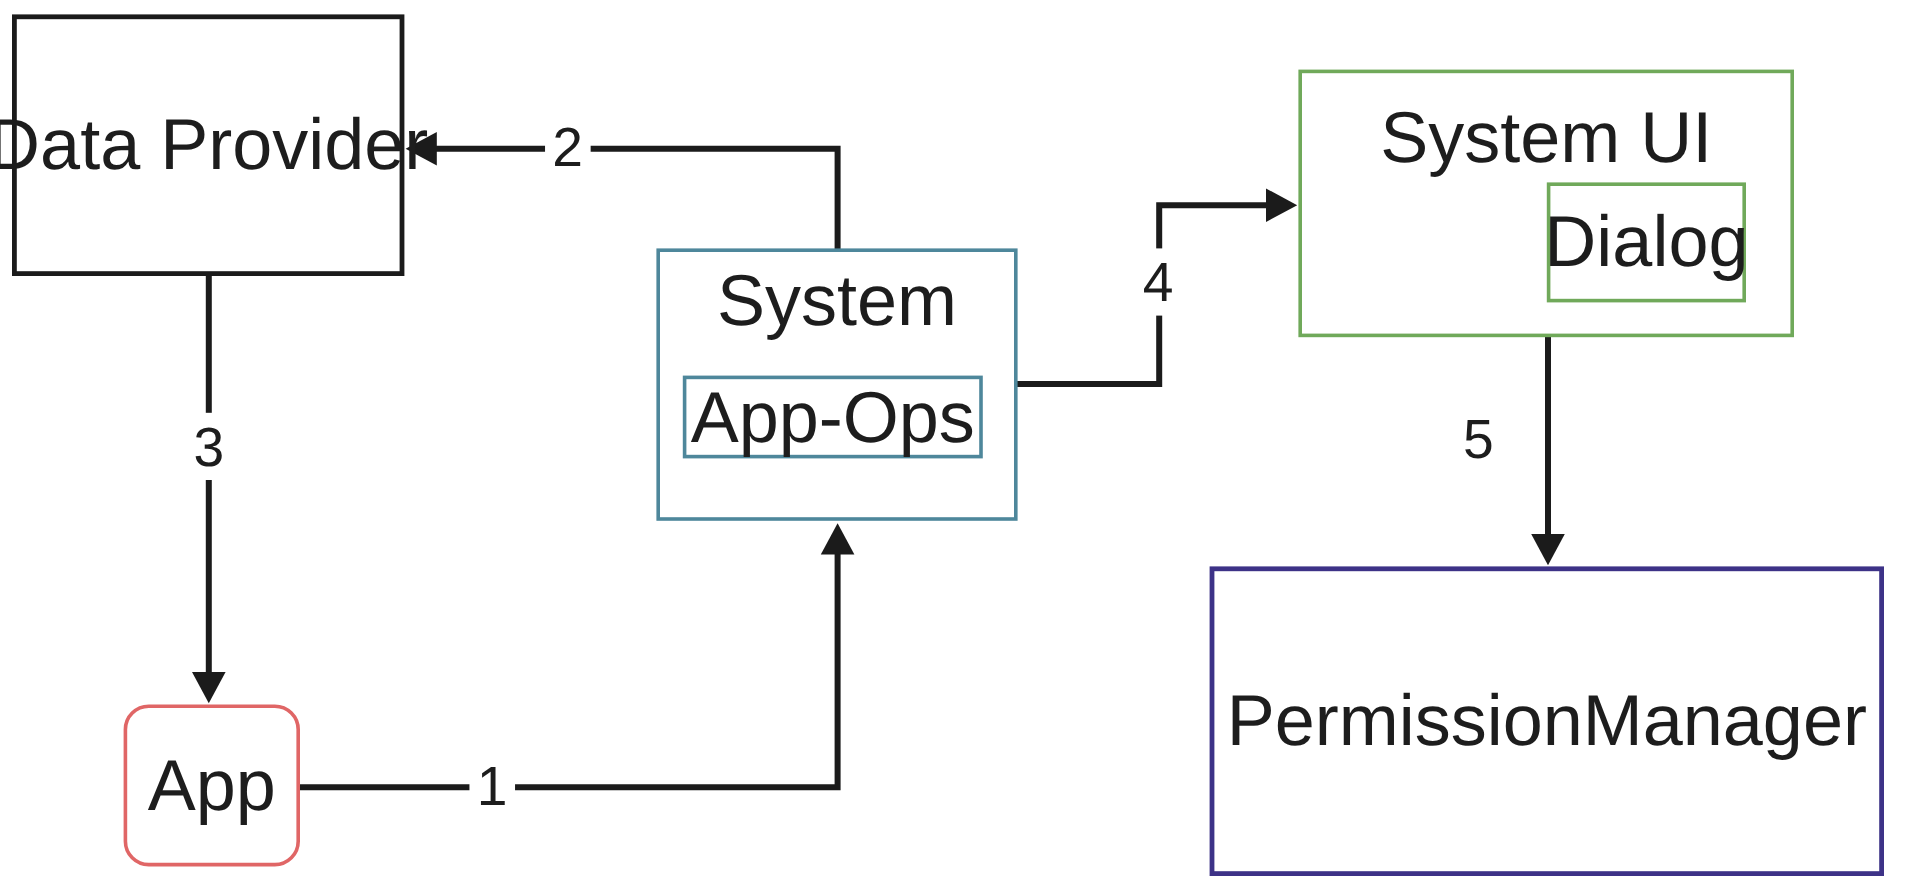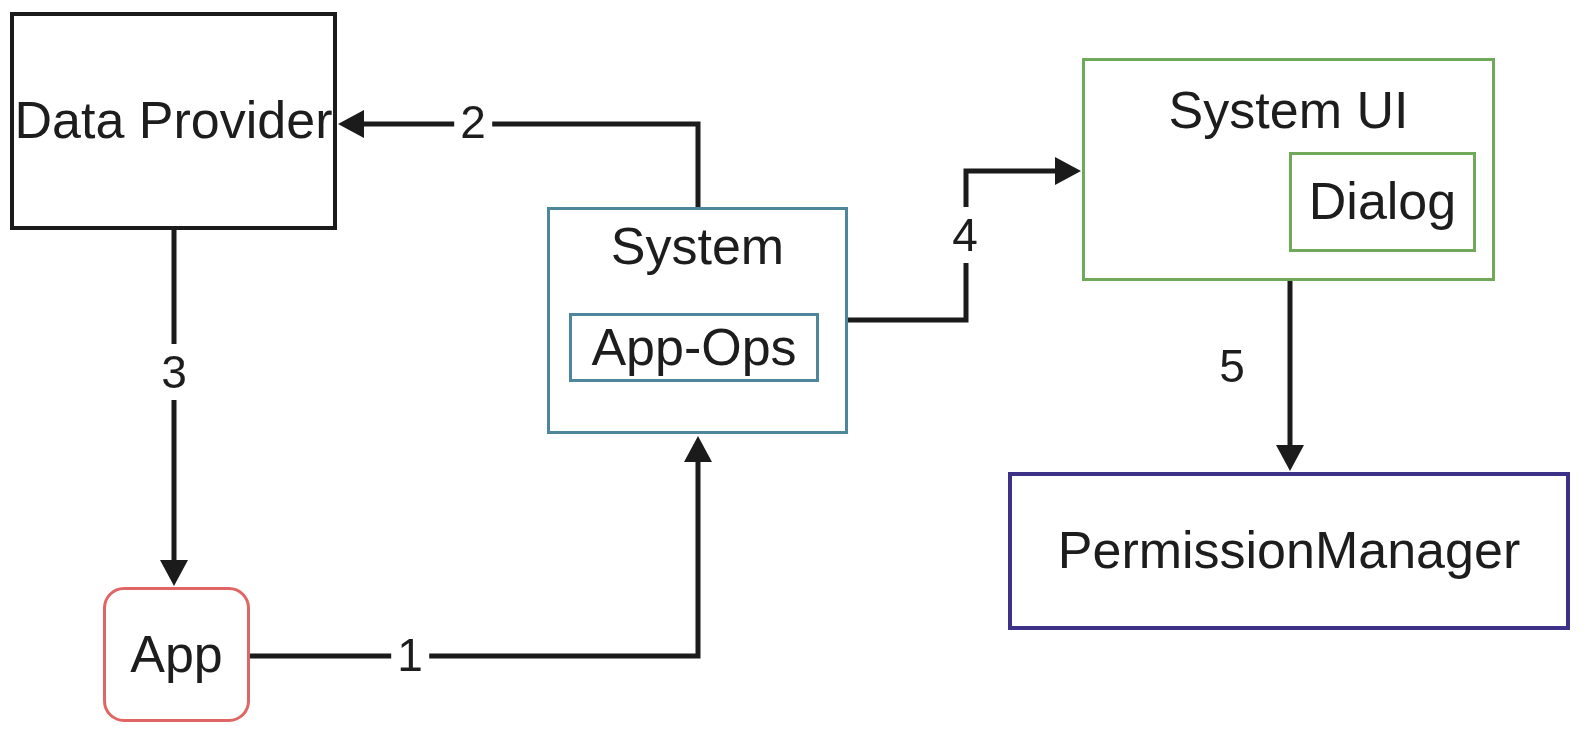--- a/index.html
+++ b/index.html
@@ -16,37 +16,37 @@
     color: #1d1d1d;
     overflow: hidden;
   }
   .node {
     position: absolute;
     box-sizing: border-box;
     background: transparent;
     display: flex;
     align-items: center;
     justify-content: center;
-    font-size: 52px;
+    font-size: 60px;
     line-height: 1.1;
     white-space: nowrap;
   }
   .node.top-label {
     align-items: flex-start;
   }
   
   .n-data-provider   { left: 10px;   top: 12px;  width: 327px; height: 218px; border: 4px solid #1b1b1b; }
   .n-app             { left: 103px;  top: 587px; width: 147px; height: 135px; border: 3px solid #e06666; }
   .n-system          { left: 547px;  top: 207px; width: 301px; height: 227px; border: 3px solid #4e879b; }
   .n-system  .node-label { padding-top: 8px; }
   .n-app-ops         { left: 569px;  top: 313px; width: 250px; height: 69px;  border: 3px solid #4e879b; }
   .n-system-ui       { left: 1082px; top: 58px;  width: 413px; height: 223px; border: 3px solid #70a95a; }
   .n-system-ui .node-label { padding-top: 21px; text-align: center; }
-  .n-dialog          { left: 1289px; top: 152px; width: 187px; height: 100px; border: 3px solid #70a95a; }
-  .n-permission-manager { left: 1008px; top: 472px; width: 562px; height: 158px; border: 4px solid #3d3287; }
+  .n-dialog          { left: 1289px; top: 152px; width: 166px; height: 100px; border: 3px solid #70a95a; }
+  .n-permission-manager { left: 1008px; top: 472px; width: 562px; height: 258px; border: 4px solid #3d3287; }
 
   .arrows-layer {
     position: absolute;
     left: 0; top: 0;
     width: 1588px;
     height: 740px;
   }
   .arrow path {
     fill: none;
     stroke: currentColor;

